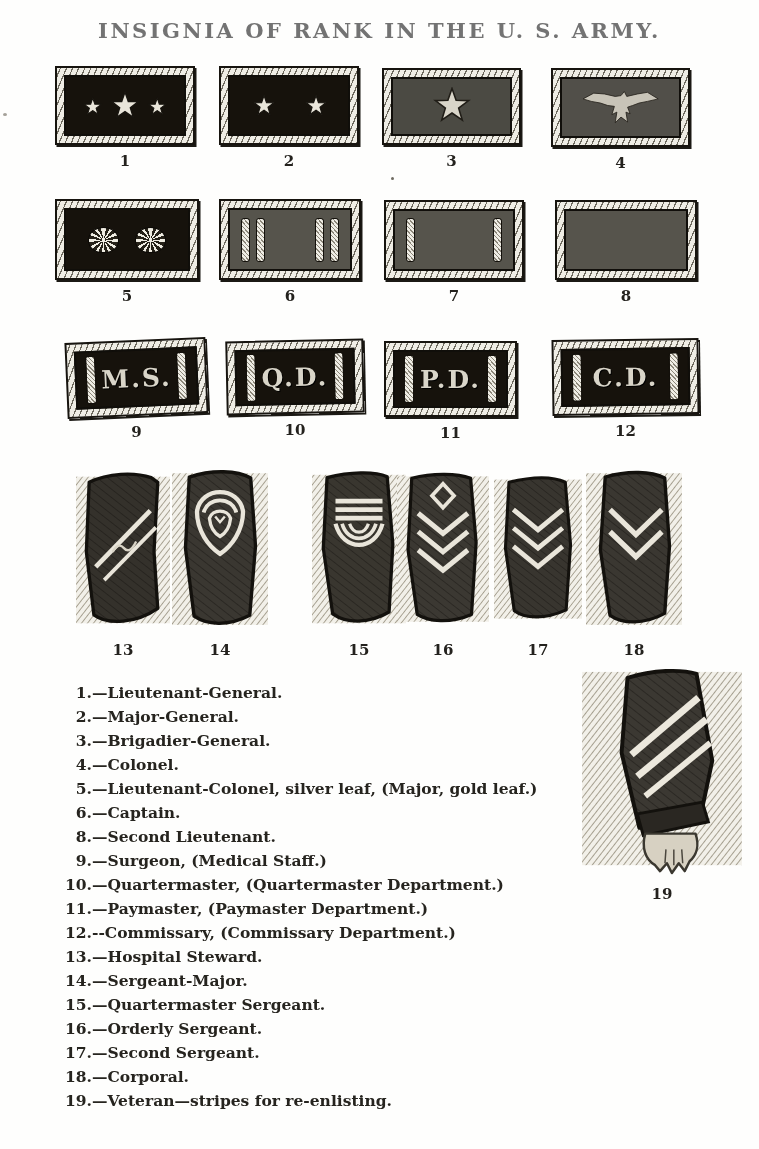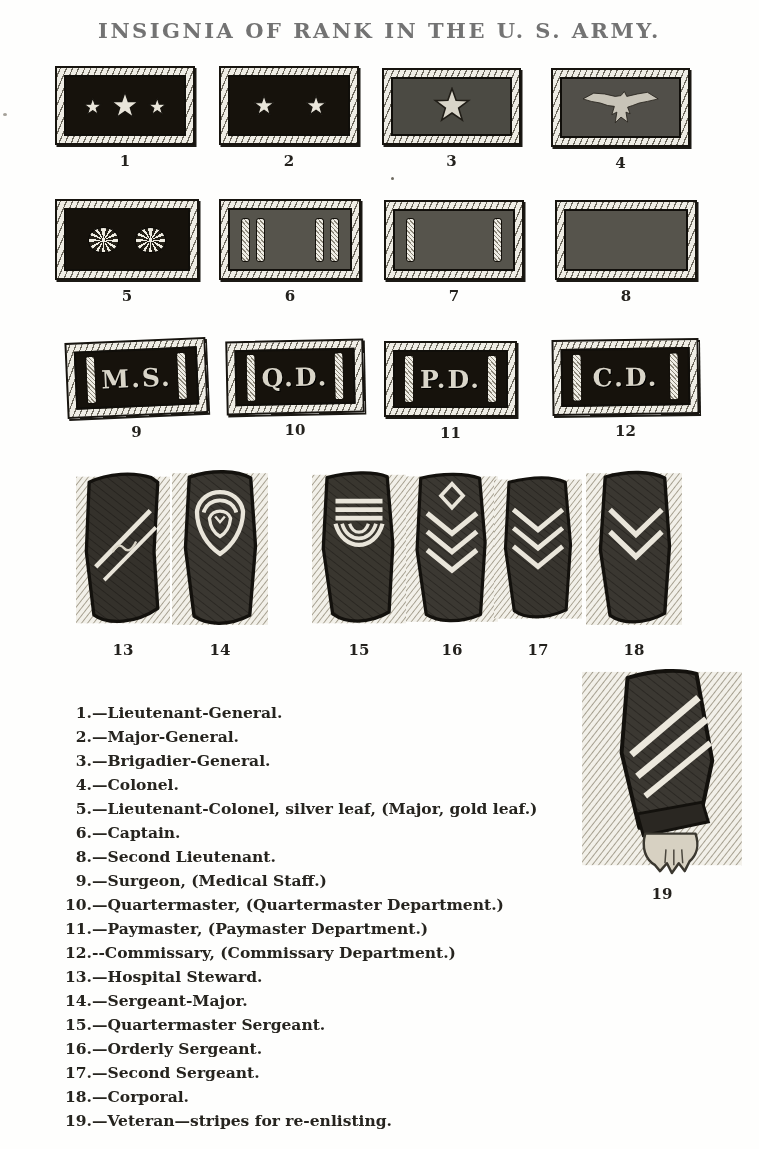--- a/index.html
+++ b/index.html
@@ -42,21 +42,21 @@
   .letters-field{justify-content:space-between;padding:0 9px;}
   .ropebar{
     width:8px;height:46px;border:1px solid #13100b;border-radius:3px;
     background:repeating-linear-gradient(48deg,#efede5 0 2px,#8b8679 2px 3px);
   }
   .dept-letters{
     flex:1;text-align:center;font-size:25px;font-weight:bold;color:#d9d5c9;
     letter-spacing:2px;text-shadow:1px 1px 0 #000;
   }
   
-  .legend{position:absolute;left:56px;top:681px;width:530px;margin-top:20px;}
+  .legend{position:absolute;left:56px;top:681px;width:530px;}
   .legend-row{height:24px;line-height:24px;font-size:15.5px;font-weight:bold;color:#26241f;white-space:nowrap;}
   .lnum{display:inline-block;width:36px;text-align:right;}
   .speck1{position:absolute;left:391px;top:177px;width:3px;height:3px;background:#6f6b62;border-radius:50%;}
   .speck2{position:absolute;left:3px;top:113px;width:4px;height:3px;background:#a5a199;border-radius:50%;}
   svg{display:block;}
 </style>
 </head>
 <body>
 
 <div class="page">
@@ -244,21 +244,21 @@
       <path d="M25,34 L75,34" stroke="#e9e5da" stroke-width="5"></path>
       <path d="M25,43 L75,43" stroke="#e9e5da" stroke-width="5"></path>
       <path d="M25,52 L75,52" stroke="#e9e5da" stroke-width="5"></path>
       <path d="M25,58 C33,88 67,88 75,58" fill="none" stroke="#e9e5da" stroke-width="4.5"></path>
       <path d="M32,58 C38,79 62,79 68,58" fill="none" stroke="#e9e5da" stroke-width="4"></path>
       <path d="M40,58 C44,70 56,70 60,58" fill="none" stroke="#e9e5da" stroke-width="3.5"></path>
     </svg>
     <div class="fnum">15</div>
   </div>
 
-  <div class="fig" style="left:394px;top:466px;padding-left:12px;">
+  <div class="fig" style="left:385px;top:466px;padding-left:12px;">
     <svg viewBox="0 0 100 172" width="92" height="168">
       <rect x="0" y="6" width="100" height="158" fill="url(#hatch)"></rect>
       <path d="M16,8 C40,2 66,3 80,8 L86,78 L81,156 C58,166 34,164 22,156 L12,86 Z" fill="#3b3832" stroke="#13110d" stroke-width="3.5" stroke-linejoin="round"></path>
       <path d="M16,8 C40,2 66,3 80,8 L86,78 L81,156 C58,166 34,164 22,156 L12,86 Z" fill="url(#shade)"></path>
       <path d="M50,14 L62,27 L50,40 L38,27 Z" fill="none" stroke="#e9e5da" stroke-width="4"></path>
       <path d="M23,46 L50,68 L77,46" fill="none" stroke="#e9e5da" stroke-width="5.5"></path>
       <path d="M23,66 L50,88 L77,66" fill="none" stroke="#e9e5da" stroke-width="5.5"></path>
       <path d="M23,86 L50,108 L77,86" fill="none" stroke="#e9e5da" stroke-width="5.5"></path>
     </svg>
     <div class="fnum">16</div>

